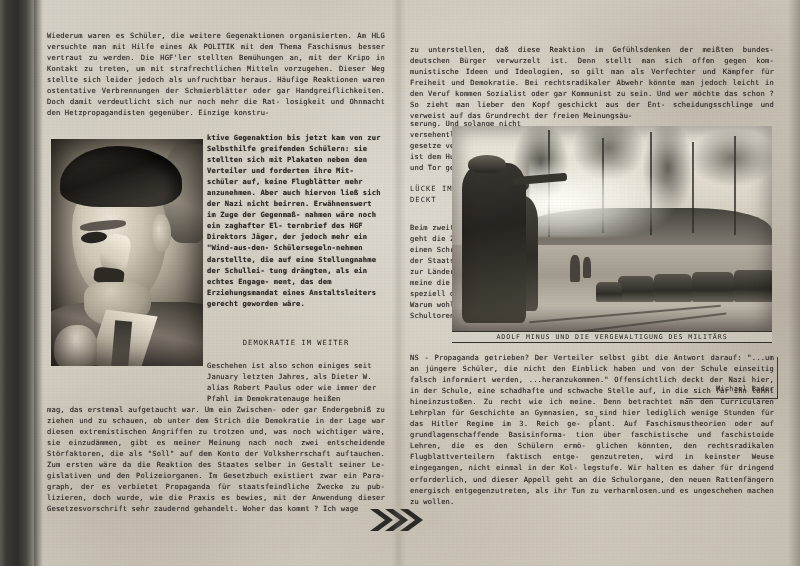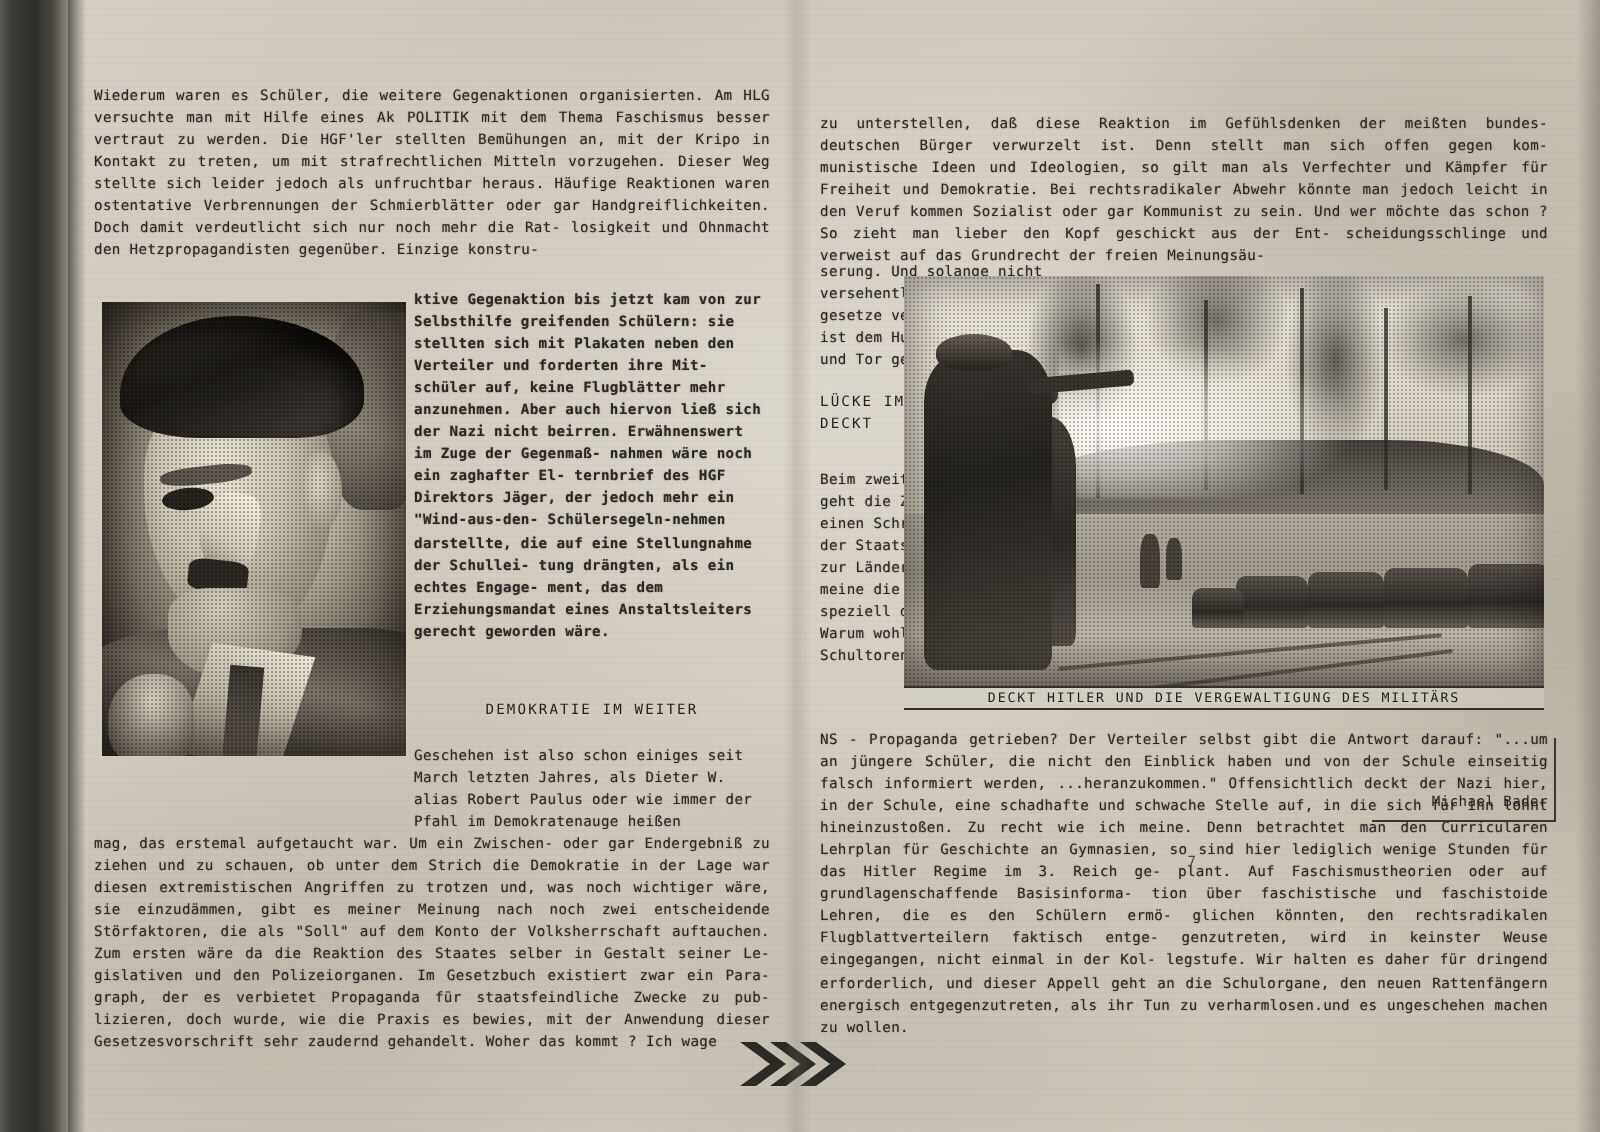--- a/index.html
+++ b/index.html
@@ -47,21 +47,21 @@
   }
   #right-edge {
     position: absolute; right: 0; top: 0; width: 12px; height: 566px;
     background: linear-gradient(270deg, rgba(100,95,85,.45), rgba(100,95,85,0));
   }
   #center-seam {
     position: absolute; left: 392px; top: 0; width: 14px; height: 566px;
     background: linear-gradient(90deg, rgba(120,114,102,0), rgba(120,114,102,.22) 45%, rgba(120,114,102,.18) 55%, rgba(120,114,102,0));
   }
 
-  .page { position: absolute; top: 12px; height: 435px; }
+  .page { position: absolute; top: 0; height: 435px; }
   #page-left  { left: 43px;  width: 352px; }
   #page-right { left: 404px; width: 384px; }
 
   .col {
     position: relative;
     font-family: "DejaVu Sans Mono", monospace;
     font-size: 7.1px;
     line-height: 11.05px;
     color: #2b2824;
     letter-spacing: 0.18px;
@@ -354,21 +354,21 @@
 der jedoch mehr ein "Wind-aus-den-
 Schülersegeln-nehmen darstellte, die
 auf eine Stellungnahme der Schullei-
 tung drängten, als ein echtes Engage-
 ment, das dem Erziehungsmandat eines
 Anstaltsleiters gerecht geworden wäre.</div>
 
     <div class="heading center" id="left-dem-heading">DEMOKRATIE IM WEITER</div>
 
     <div class="col" id="left-after-heading">Geschehen ist also schon einiges seit
-March letzten Jahres, als Dieter W.
+January letzten Jahres, als Dieter W.
 alias Robert Paulus oder wie immer
 der Pfahl im Demokratenauge heißen</div>
 
     <div class="col" id="left-bottom">mag, das erstemal aufgetaucht war. Um ein Zwischen- oder gar Endergebniß
 zu ziehen und zu schauen, ob unter dem Strich die Demokratie in der Lage
 war diesen extremistischen Angriffen zu trotzen und, was noch wichtiger
 wäre, sie einzudämmen, gibt es meiner Meinung nach noch zwei entscheidende
 Störfaktoren, die als "Soll" auf dem Konto der Volksherrschaft auftauchen.
 Zum ersten wäre da die Reaktion des Staates selber in Gestalt seiner Le-
 gislativen und den Polizeiorganen. Im Gesetzbuch existiert zwar ein Para-
@@ -438,21 +438,21 @@
         <div class="pm-fig" style="left:41%;bottom:26%;width:2.4%;height:10%"></div>
         <div class="pm-soldier2"></div>
         <div class="pm-helmet" style="left:15%;top:24%;width:9%;height:8%"></div>
         <div class="pm-soldier"></div>
         <div class="pm-helmet" style="left:5%;top:14%;width:12%;height:9%"></div>
         <div class="pm-arm"></div>
         <div class="pm-halftone"></div>
         <div class="pm-vig"></div>
       </div>
     </div>
-    <div id="caption-military">DECKT HITLER UND DIE VERGEWALTIGUNG DES MILITÄRS</div>
+    <div id="caption-military">ADOLF MINUS UND DIE VERGEWALTIGUNG DES MILITÄRS</div>
 
     <div class="col" id="right-bottom">NS - Propaganda getrieben? Der Verteiler selbst gibt die Antwort darauf:
 "...um an jüngere Schüler, die nicht den Einblick haben und von der Schule
 einseitig falsch informiert werden, ...heranzukommen." Offensichtlich
 deckt der Nazi hier, in der Schule, eine schadhafte und schwache Stelle
 auf, in die sich für ihn lohnt hineinzustoßen. Zu recht wie ich meine.
 Denn betrachtet man den Curricularen Lehrplan für Geschichte an Gymnasien,
 so sind hier lediglich wenige Stunden für das Hitler Regime im 3. Reich ge-
 plant. Auf Faschismustheorien oder auf grundlagenschaffende Basisinforma-
 tion über faschistische und faschistoide Lehren, die es den Schülern ermö-

